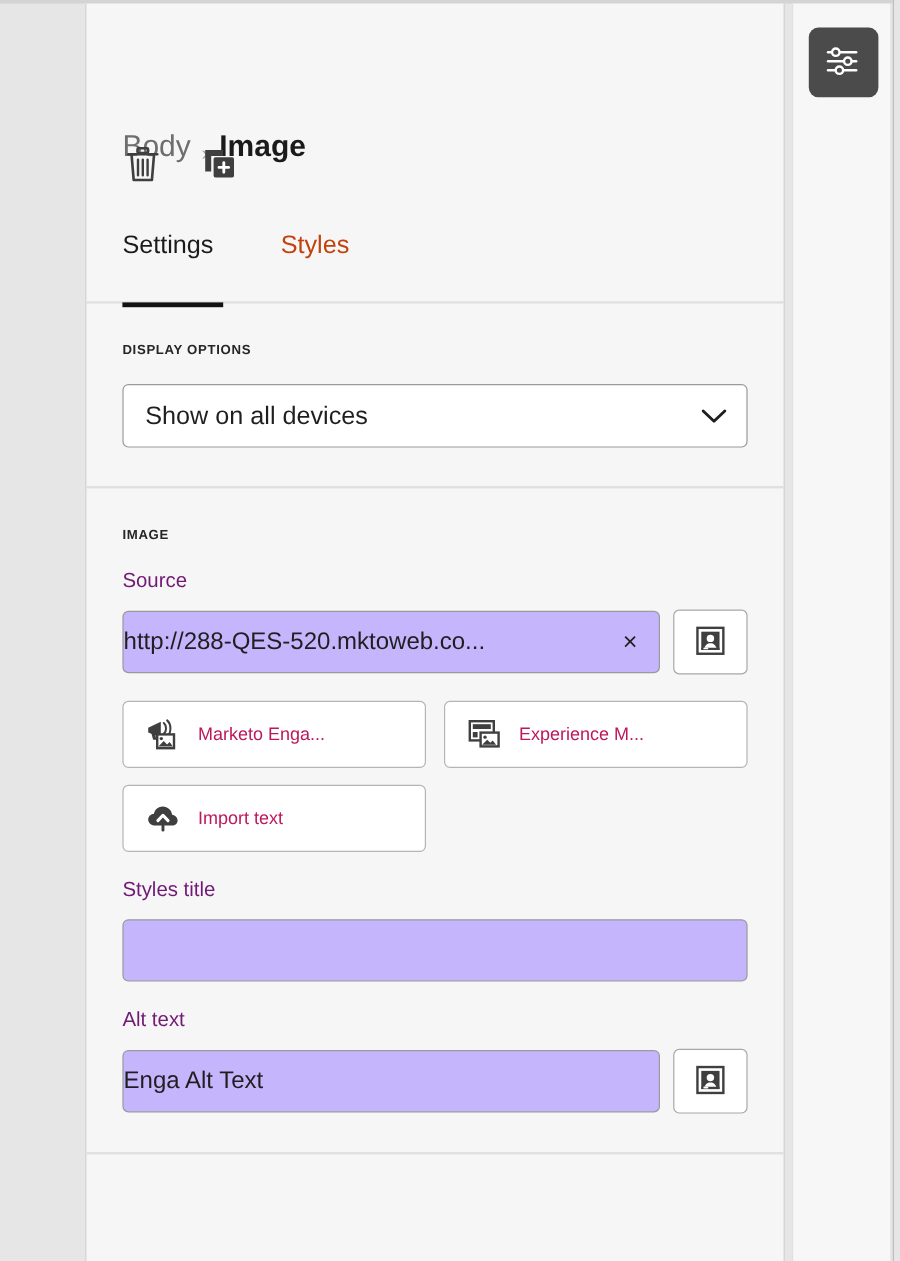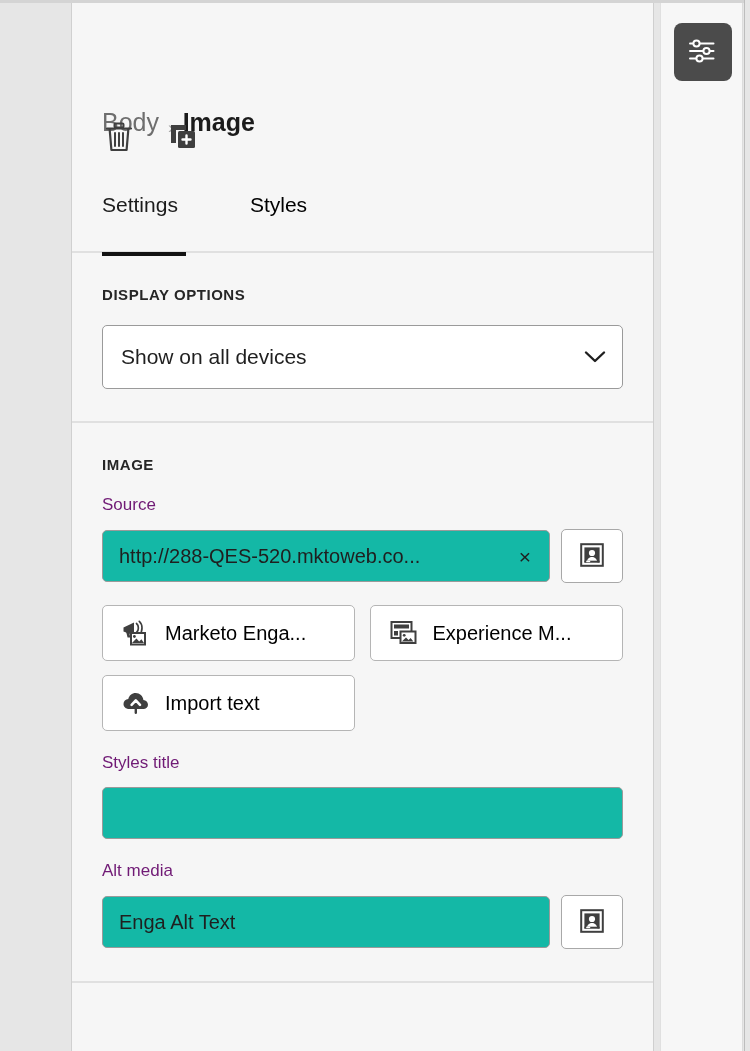--- a/index.html
+++ b/index.html
@@ -126,26 +126,26 @@
     display: flex;
     align-items: center;
     justify-content: center;
   }
 
   .tabs {
     position: absolute;
     left: 30px;
     top: 190px;
     display: flex;
-    gap: 16px;
+    gap: 0;
   }
   .tab {
     position: relative;
     font-size: 21px;
-    color: #000000;
+    color: #c2410c;
     padding: 0 28px 0 0;
     cursor: pointer;
     background: none;
     border: none;
     font-family: inherit;
   }
   .tab + .tab { padding-left: 28px; padding-right: 0; }
   .tab.active { color: #1b1b1b; }
   .tab-underline {
     position: absolute;
@@ -156,36 +156,36 @@
     background: #121212;
   }
 
   
   .section {
     position: relative;
     padding: 0 30px;
     border-bottom: 2px solid #e0e0e0;
   }
   .section-title {
-    font-size: 15px;
+    font-size: 11px;
     font-weight: 700;
     letter-spacing: 0.55px;
     color: #262626;
     text-transform: uppercase;
   }
 
   .field-label {
     font-size: 17px;
     color: #701a75;
   }
 
   
   .select-box {
     position: relative;
-    height: 64px;
+    height: 53px;
     background: #ffffff;
     border: 1px solid #9a9a9a;
     border-radius: 5px;
     display: flex;
     align-items: center;
     padding: 0 18px;
     cursor: pointer;
   }
   .select-value {
     font-size: 21px;
@@ -196,26 +196,26 @@
     right: 16px;
     top: 50%;
     transform: translateY(-50%);
     display: flex;
   }
 
   
   .text-input {
     position: relative;
     height: 52px;
-    background: #14b8a6;
+    background: #c4b5fd;
     border: 1px solid #9a9a9a;
     border-radius: 5px;
     display: flex;
     align-items: center;
-    padding: 0 16px;
+    padding: 0 0;
     font-size: 20px;
     color: #1f1f1f;
     overflow: hidden;
     white-space: nowrap;
     cursor: text;
   }
   .input-row {
     display: flex;
     align-items: center;
     gap: 11px;
@@ -264,22 +264,22 @@
     border-radius: 5px;
     display: flex;
     align-items: center;
     gap: 14px;
     padding: 0 18px;
     cursor: pointer;
     font-family: inherit;
     overflow: hidden;
   }
   .pill-label {
-    font-size: 20px;
-    color: #000000;
+    font-size: 15px;
+    color: #be185d;
     white-space: nowrap;
   }
   .pill-ico { display: flex; flex: none; }
 
   .w1 { width: 253px; }
   .w2 { width: 254px; text-align: right; }
 
   .spacer-sm { height: 14px; }
   .spacer-md { height: 22px; }
 
@@ -430,21 +430,21 @@
       <div class="spacer-md"></div>
 
       <div class="field-label">Styles title</div>
       <div class="spacer-sm"></div>
       <div class="text-input">
         <span></span>
       </div>
 
       <div class="spacer-md"></div>
 
-      <div class="field-label">Alt media</div>
+      <div class="field-label">Alt text</div>
       <div class="spacer-sm"></div>
       <div class="input-row">
         <div class="text-input">
           <span>Enga Alt Text</span>
         </div>
         <button class="token-btn">
           <span>
             <svg width="28" height="28" viewBox="0 0 28 28" fill="none">
               <rect x="3.2" y="3.2" width="21.6" height="21.6" stroke="#3f3f3f" stroke-width="2"></rect>
               <rect x="6.4" y="6.4" width="15.2" height="15.2" fill="#3f3f3f"></rect>

